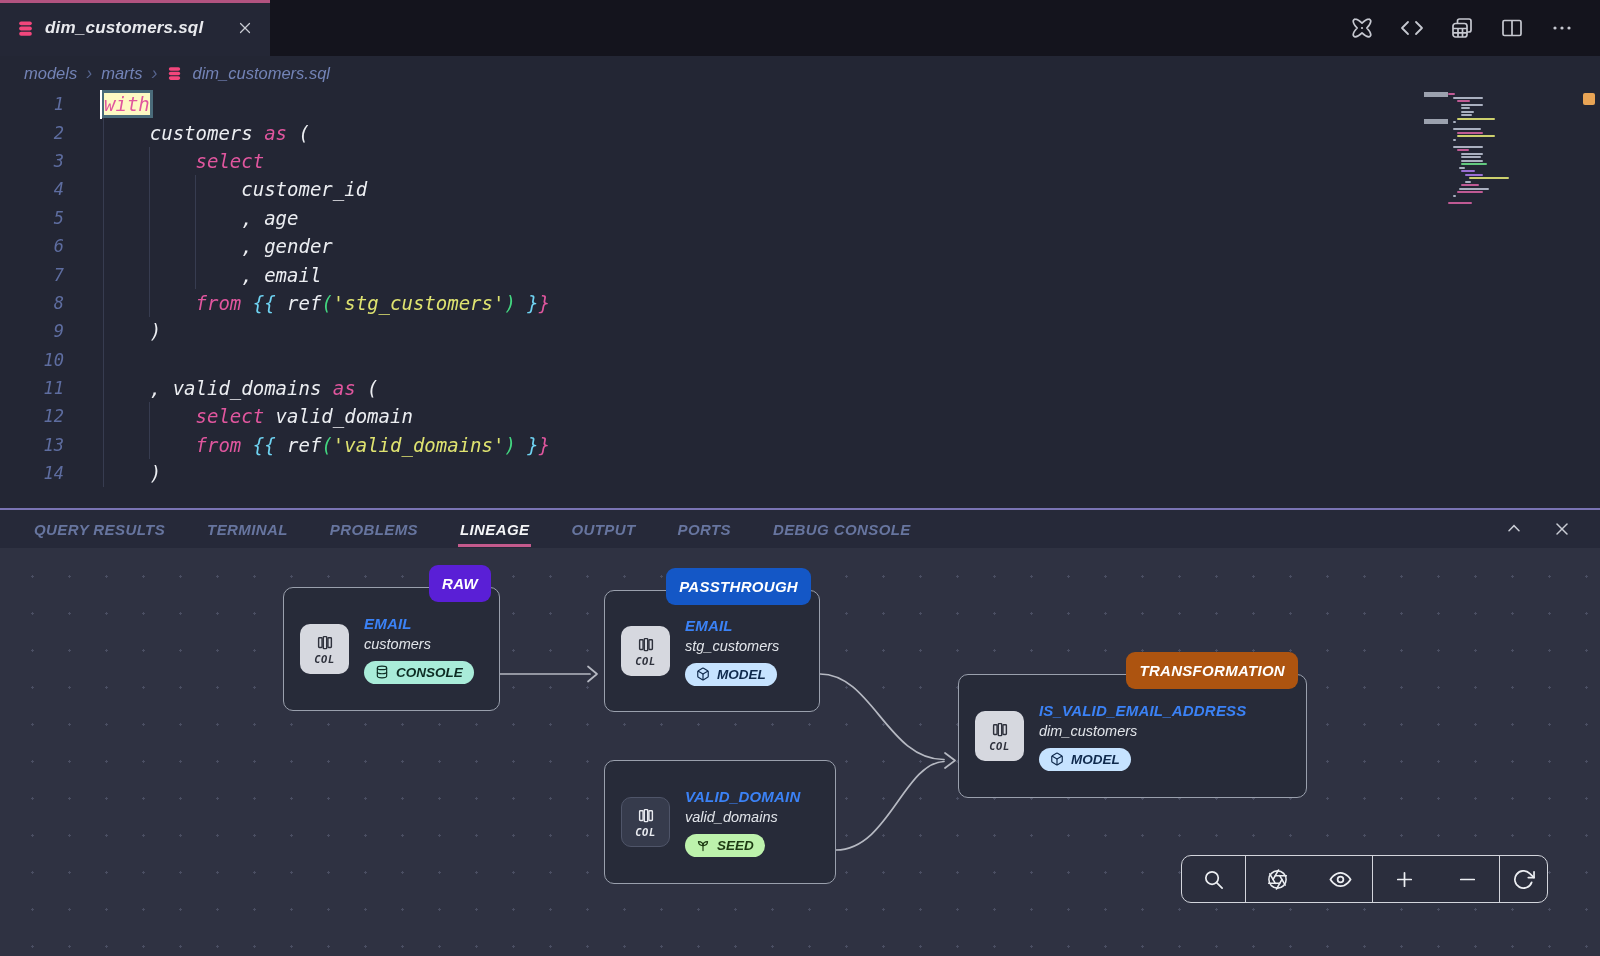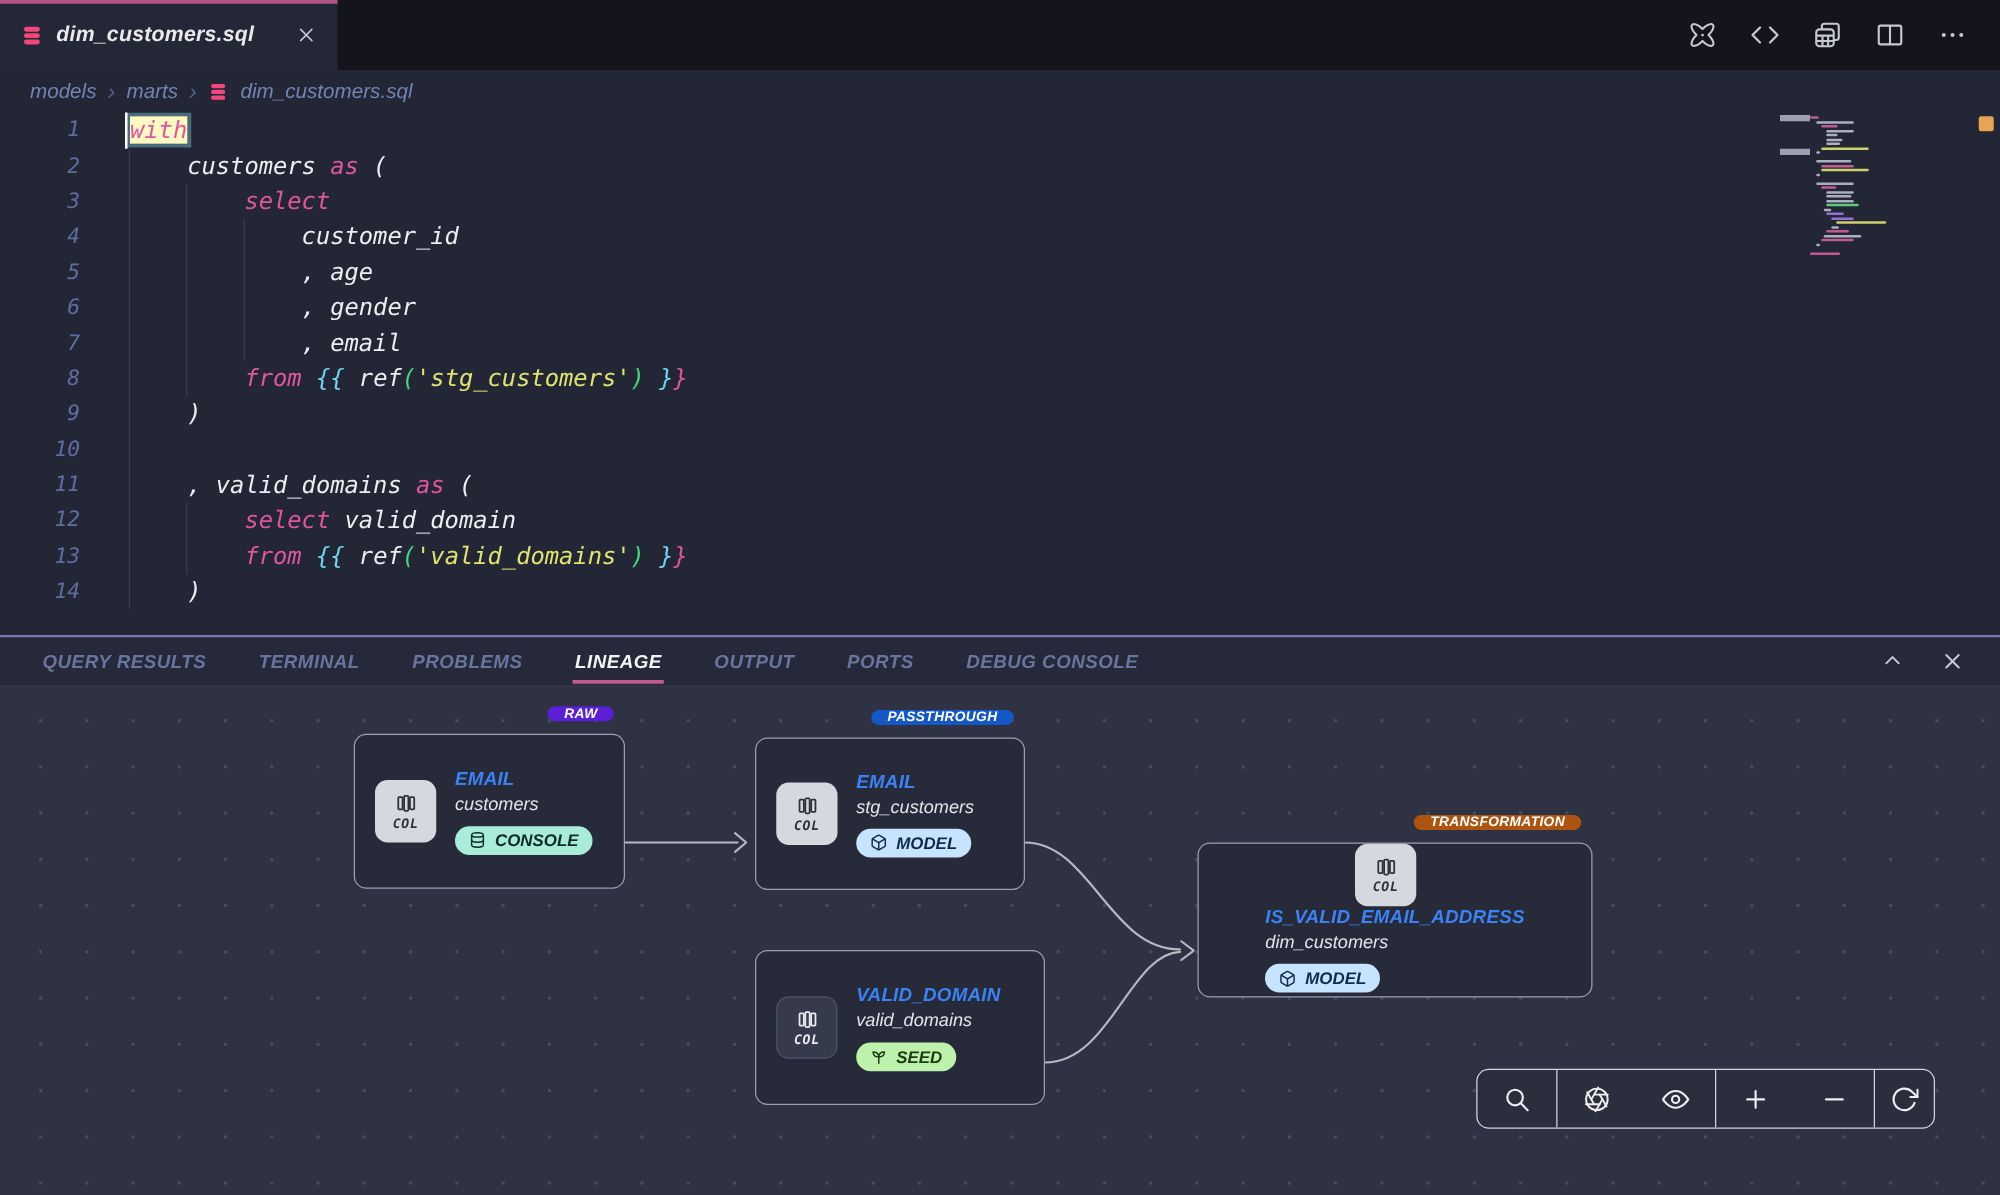--- a/index.html
+++ b/index.html
@@ -56,22 +56,22 @@
   .pabtn svg{ width:100%; height:100%; }
 
   
   .canvas{ position:absolute; left:0; right:0; top:38px; bottom:0; background:#2f3242;
            background-image:radial-gradient(#4a4e62 1.1px, transparent 1.3px);
            background-size:37px 37px; background-position:14px 10px; overflow:hidden; }
   .edges{ position:absolute; left:0; top:0; }
 
   .node{ position:absolute; background:#272b39; border:1px solid #9aa0ad; border-radius:10px;
          display:flex; align-items:center; padding:0 16px; cursor:pointer; }
-  .tag{ position:absolute; top:-23px; right:8px; color:#fff; font-size:11px; font-weight:700;
-        letter-spacing:.3px; padding:0 13px; border-radius:9px; white-space:nowrap; }
+  .tag{ position:absolute; top:-23px; right:8px; color:#fff; font-size:15px; font-weight:700;
+        letter-spacing:.3px; padding:10px 13px; border-radius:9px; white-space:nowrap; }
   .chip{ width:49px; height:50px; border-radius:10px; background:#d6d8df; color:#2e313c;
          display:flex; flex-direction:column; align-items:center; justify-content:center; gap:1px;
          flex:0 0 auto; margin-right:15px; }
   .chip svg{ width:18px; height:18px; }
   .chip-label{ font-size:10.5px; font-weight:700; letter-spacing:.5px; font-family:"DejaVu Sans Mono", monospace; }
   .chip.dark{ background:#363b4c; color:#e9ebf0; border:1px solid #4f5569; }
   .ninfo{ display:flex; flex-direction:column; align-items:flex-start; }
   .ntitle{ color:#3b82f6; font-size:15px; font-weight:700; letter-spacing:.2px; }
   .nsub{ color:#e2e5ea; font-size:14.5px; margin-top:4px; }
   .rb{ margin-top:9px; display:inline-flex; align-items:center; gap:7px; padding:4px 11px;
@@ -350,21 +350,21 @@
               <div class="rb" style="background: rgb(189, 242, 172); color: rgb(29, 58, 18);">
                 <span style="width:14px;height:14px;display:block"><svg viewBox="0 0 24 24" fill="none" stroke="currentColor" stroke-width="2" stroke-linecap="round" stroke-linejoin="round">
                     <path d="M12 21.5v-8.5"></path>
                     <path d="M12 13c0-4.5 3.4-6.8 7.8-6.8 0 4.5-3.4 6.8-7.8 6.8z"></path>
                     <path d="M12 13c0-4.5-3.4-6.8-7.8-6.8 0 4.5 3.4 6.8 7.8 6.8z"></path>
                   </svg></span>
                 <span>SEED</span>
               </div>
             </div>
           </div>
-          <div class="node" style="left: 958px; top: 126px; width: 316px; height: 124px; flex-direction: column;">
+          <div class="node" style="left: 958px; top: 126px; width: 349px; height: 124px;">
             <div class="tag" style="background: rgb(173, 84, 16);">TRANSFORMATION</div>
             <div class="chip">
               <span style="width:18px;height:18px;display:block"><svg viewBox="0 0 24 24" fill="none" stroke="currentColor" stroke-width="1.9">
                   <rect x="3.5" y="5" width="4.6" height="13" rx="1"></rect>
                   <rect x="9.7" y="3.5" width="4.6" height="16" rx="1"></rect>
                   <rect x="15.9" y="5" width="4.6" height="13" rx="1"></rect>
                 </svg></span>
               <span class="chip-label">COL</span>
             </div>
             <div class="ninfo">

